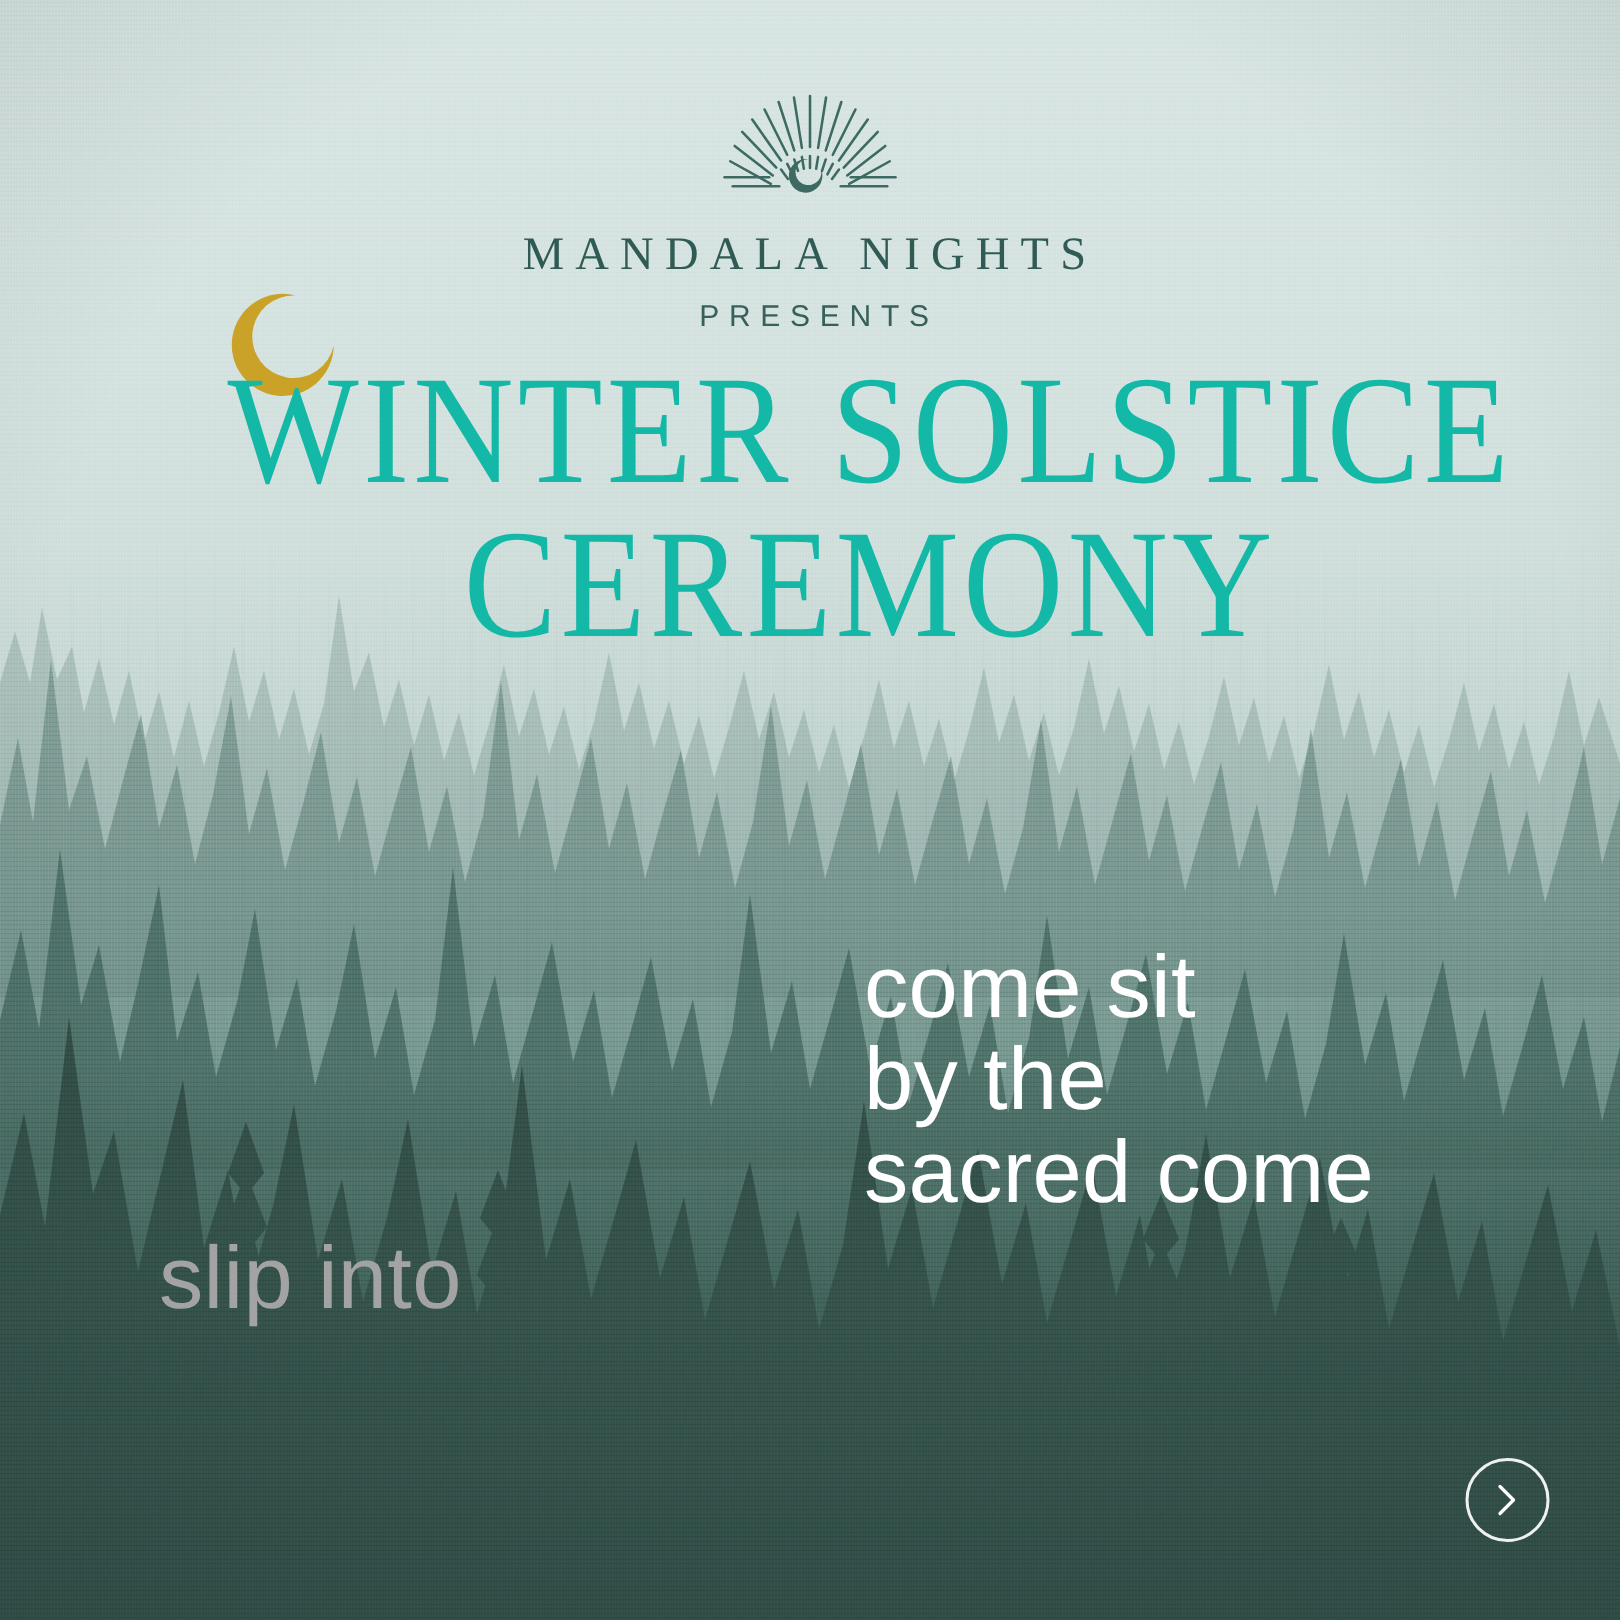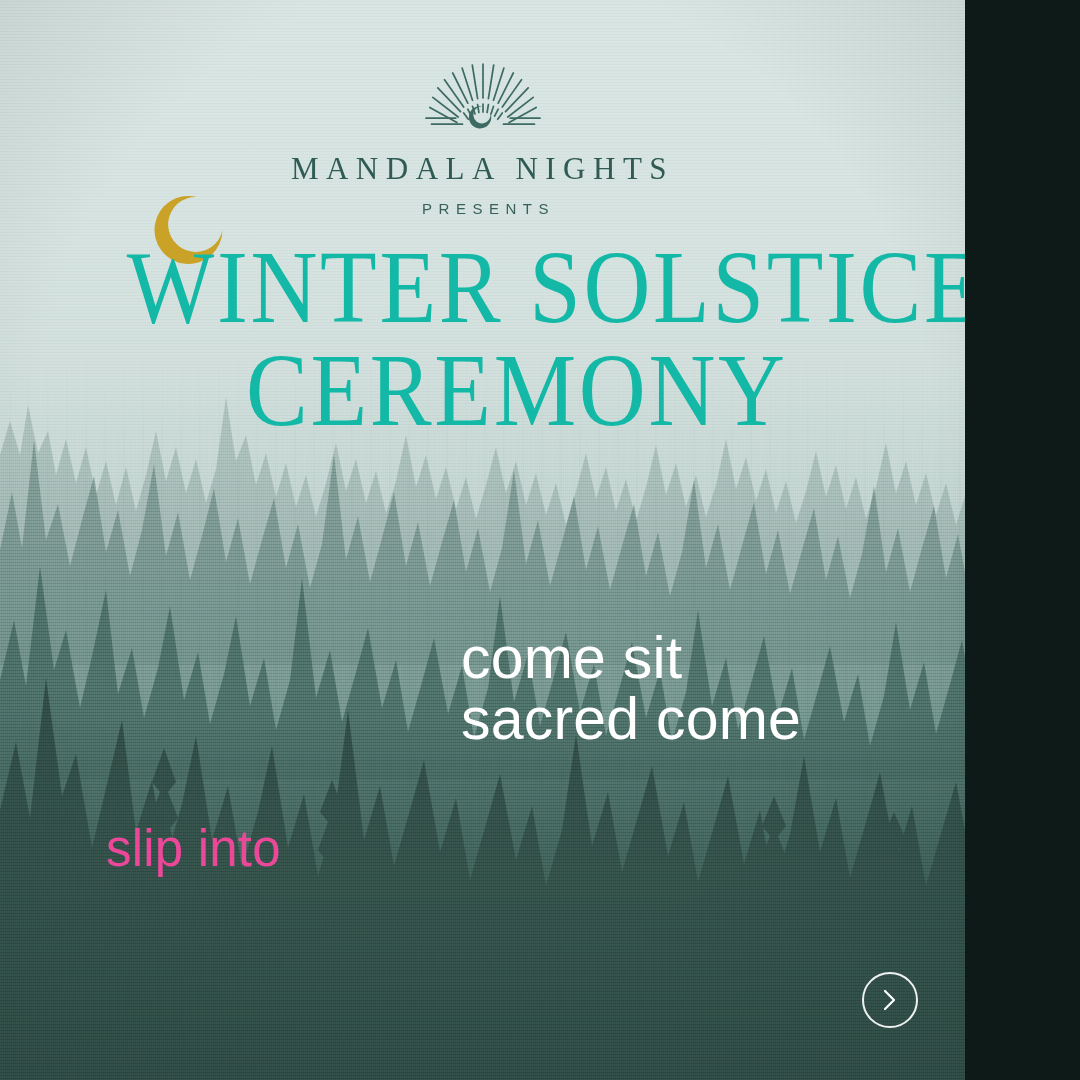--- a/index.html
+++ b/index.html
@@ -6,21 +6,21 @@
   * { margin:0; padding:0; box-sizing:border-box; }
   html,body{
     width:1080px; height:1080px;
     background:#0e1a18;
     font-family:"Liberation Sans", sans-serif;
     overflow:hidden;
   }
 
   .poster{
     position:relative;
-    width:965px; height:1080px;
+    width:1080px; height:1080px;
     overflow:hidden;
     isolation:isolate;
   }
 
   
   .bg-sky{
     position:absolute; inset:0;
     background:
       linear-gradient(180deg,
         #d7e4e1 0%,
@@ -91,21 +91,21 @@
     margin-top:17px;
     font-family:"Liberation Serif", serif;
     font-size:31px; font-weight:400;
     letter-spacing:7.5px;
     color:#2f5b54;
     white-space:nowrap;
   }
   .brand-presents{
     margin-top:13px;
     font-family:"Liberation Sans", sans-serif;
-    font-size:15px; font-weight:400;
+    font-size:20px; font-weight:400;
     letter-spacing:6.5px;
     color:#37605a;
     white-space:nowrap;
     padding-left:12px;
   }
 
   .moon-deco{ position:absolute; left:150px; top:182px; }
 
   .headline{
     position:absolute; top:238px; left:40px; right:58px;
@@ -133,23 +133,23 @@
     font-size:59px;
     line-height:1.04;
     color:#ffffff;
     letter-spacing:0.2px;
   }
   .tagline-left{
     position:absolute; left:106px; top:822px;
     text-align:center;
     font-family:"Liberation Sans", sans-serif;
     font-weight:300;
-    font-size:51px;
+    font-size:59px;
     line-height:1.04;
-    color:#ec4899;
+    color:#a3a3a3;
     letter-spacing:0.2px;
   }
   .tagline-right span, .tagline-left span{ display:block; }
 
   .next-btn{
     position:absolute; right:47px; bottom:52px;
     width:56px; height:56px;
     border:2px solid rgba(255,255,255,.92);
     border-radius:50%;
     display:flex; align-items:center; justify-content:center;
@@ -247,20 +247,21 @@
       <path d="M72.5 48.5 A34 34 0 1 1 47.0 15.0 A27.5 27.5 0 1 0 72.5 48.5 Z" fill="#c9a227"></path>
     </svg>
 
     <div class="headline">
       <span class="line line1">WINTER SOLSTICE</span>
       <span class="line line2">CEREMONY</span>
     </div>
 
     <div class="tagline-right">
       <span>come sit</span>
+      <span>by the</span>
       <span>sacred come</span>
     </div>
 
     <div class="tagline-left">
       <span>slip into</span>
     </div>
 
     <div class="next-btn">
       <svg width="20" height="26" viewBox="0 0 20 26" aria-hidden="true">
         <path d="M5 4 L14 13 L5 22" fill="none" stroke="#ffffff" stroke-width="2.2" stroke-linecap="round" stroke-linejoin="round"></path>

